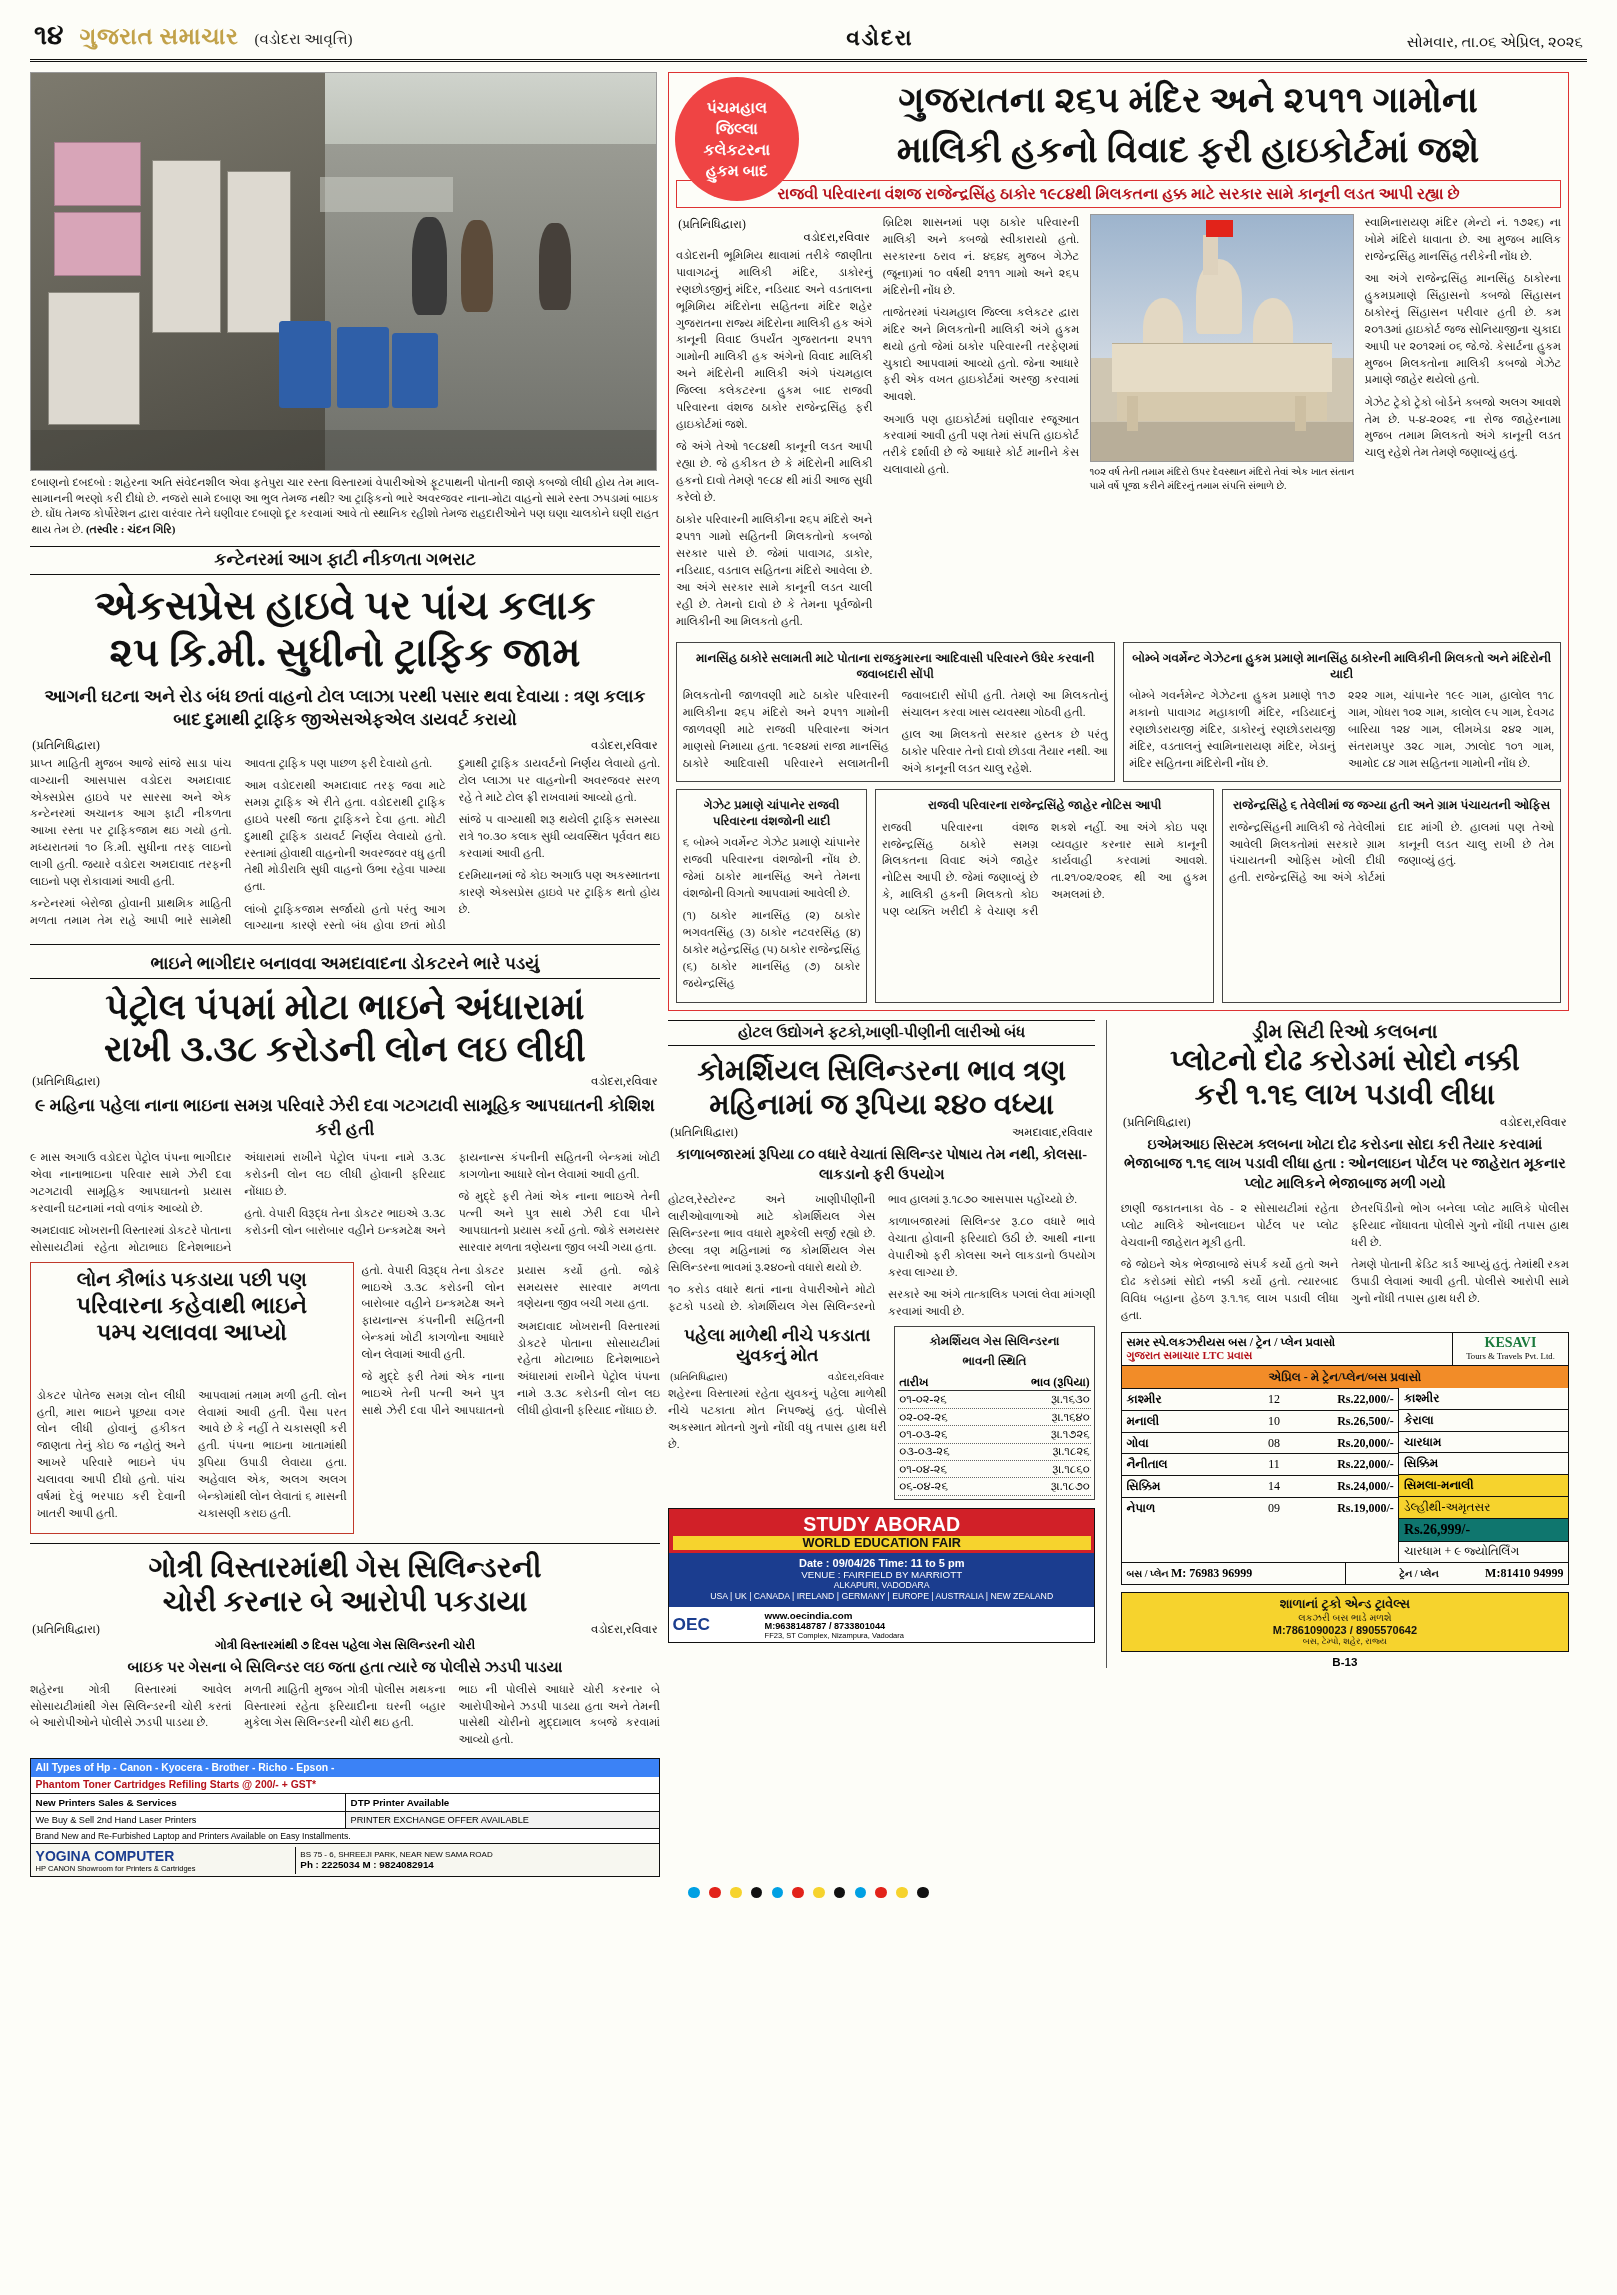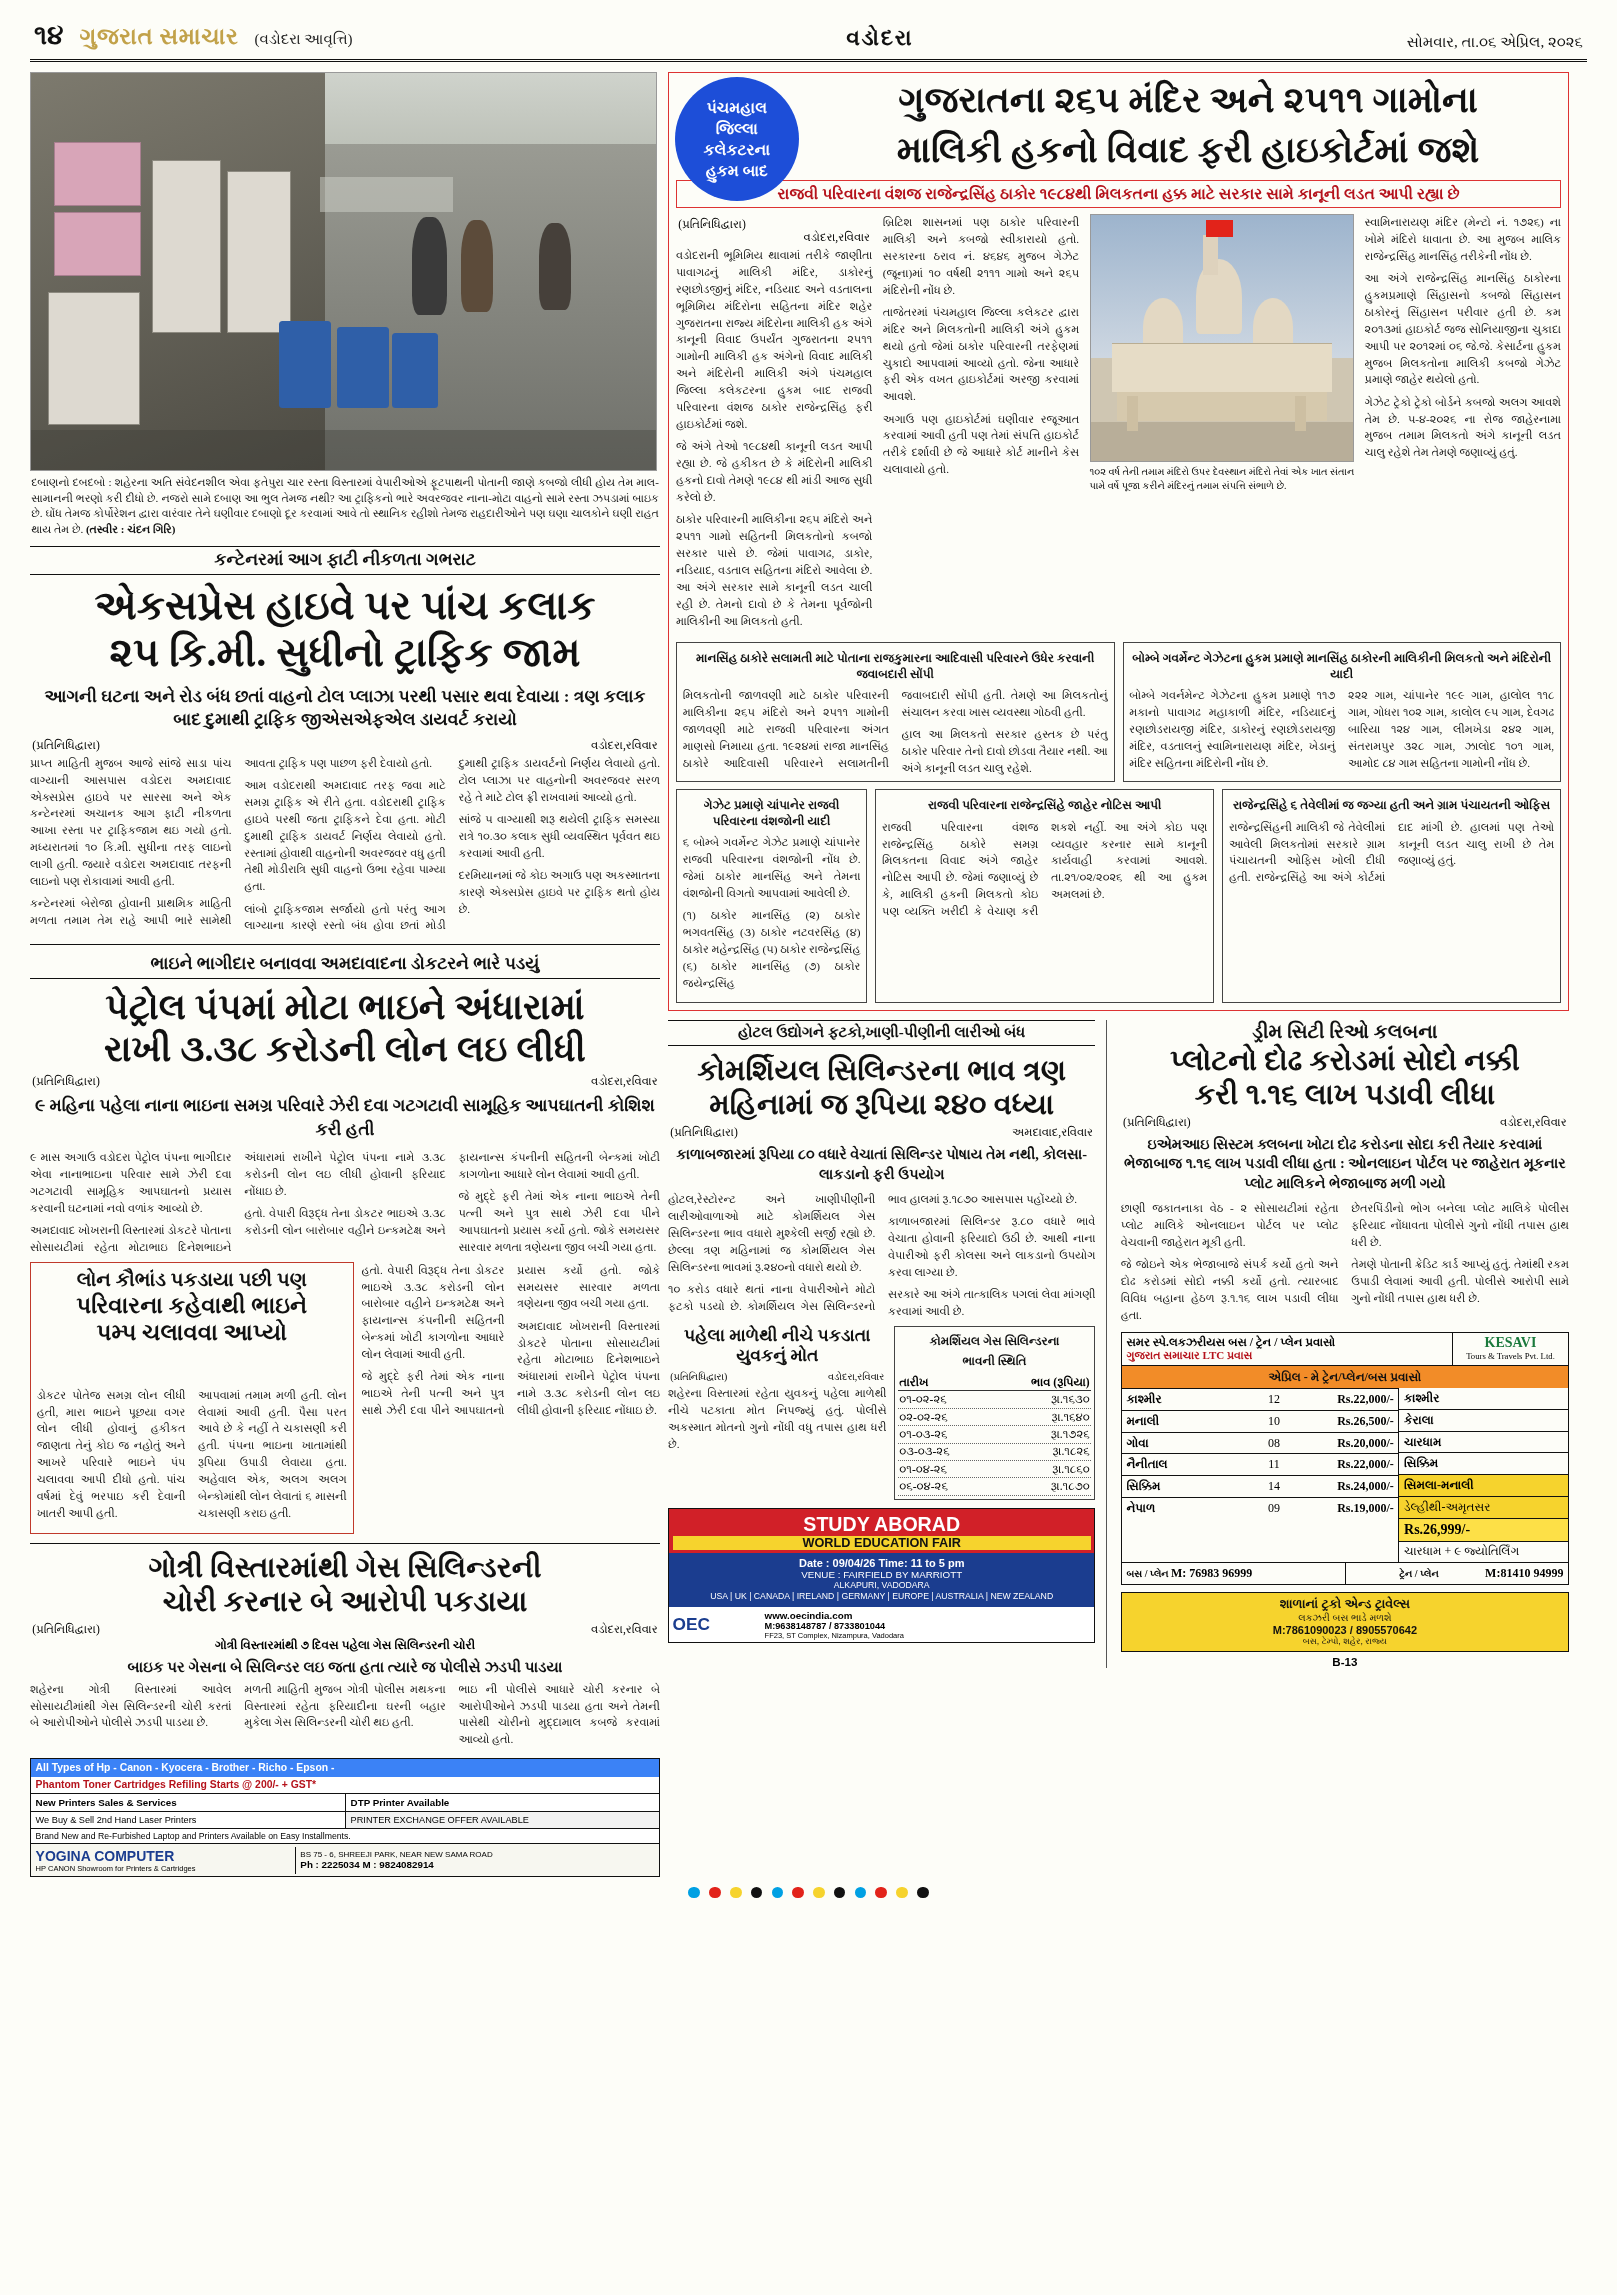--- a/index.html
+++ b/index.html
@@ -62,21 +62,21 @@
   .body-cols { column-gap:12.7px; font-family:"Liberation Serif", serif; font-size:11.3px;
      line-height:1.5; text-align:justify; color:#141414; }
   .c3 { column-count:3; }
   .c2 { column-count:2; }
   .body-cols p { margin:0 0 5.2px 0; }
   .hr-thick { border-top:1.7px solid #111; margin:9.2px 0 5.8px 0; }
 
   
   .mainbox { border:1.2px solid #d33; padding:5.8px 7px 7px 7px; position:relative; }
   .badge {
-    width:124px; height:124px; border-radius:50%; background:#1d4ed8; color:#fff;
+    width:124px; height:124px; border-radius:50%; background:#ef4444; color:#fff;
     display:flex; flex-direction:column; align-items:center; justify-content:center;
     font-family:"Liberation Serif", serif; font-weight:bold; font-size:15.6px; line-height:1.35;
     text-align:center; position:absolute; left:5.8px; top:4.6px;
   }
   .main-head { margin-left:139px; font-family:"Liberation Serif", serif; font-weight:bold;
      font-size:36px; line-height:1.25; color:#111; text-align:center; }
   .red-strip { border:0.9px solid #d33; color:#b5121b; font-family:"Liberation Serif", serif;
      font-weight:bold; font-size:15.6px; text-align:center; padding:4px 2.3px; margin:7px 0 5.8px 0; }
   .temple { width:100%; height:248px; border:0.6px solid #999; position:relative; overflow:hidden;
      background:linear-gradient(180deg,#9fb6cf 0%,#c8d4e0 55%,#b9b4a6 100%); }
@@ -515,21 +515,21 @@
                   </div>
                 <div class="trow">
                     <div style="width:100%;font-weight:bold;">સિક્કિમ</div>
                   </div>
                 <div class="trow" style="background:#f6d32d;">
                     <div style="width:100%;font-weight:bold;">સિમલા-મનાલી</div>
                   </div>
                 <div class="trow" style="background:#f6d32d;">
                     <div style="width:100%;">ડેલ્હીથી-અમૃતસર</div>
                   </div>
-                <div class="trow" style="background:#fde047;">
+                <div class="trow" style="background:#0f766e;">
                     <div style="width:100%;font-weight:bold;font-size:14px;">Rs.26,999/-</div>
                   </div>
                 <div class="trow">
                     <div style="width:100%;">ચારધામ + ૯ જ્યોતિર્લિંગ</div>
                   </div>
               </div>
             </div>
             <div style="display:flex;border-top:1.2px solid #111;">
               <div style="width:50%;padding:2.9px 4.6px;">
                 <span class="bold" style="font-size:9.8px;">બસ / પ્લેન</span>

